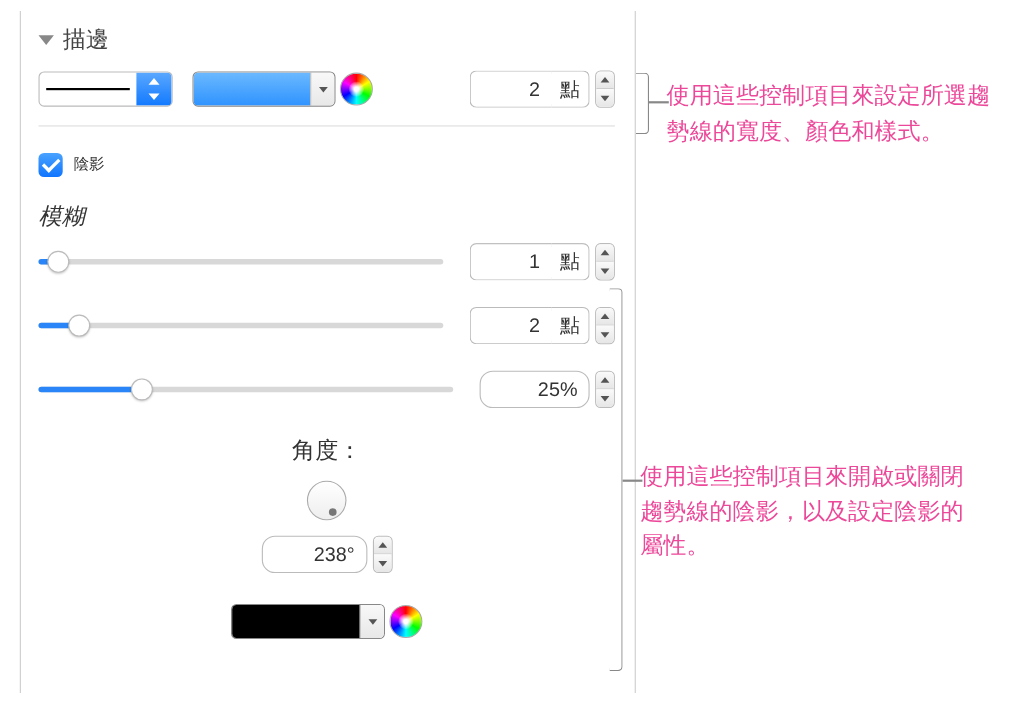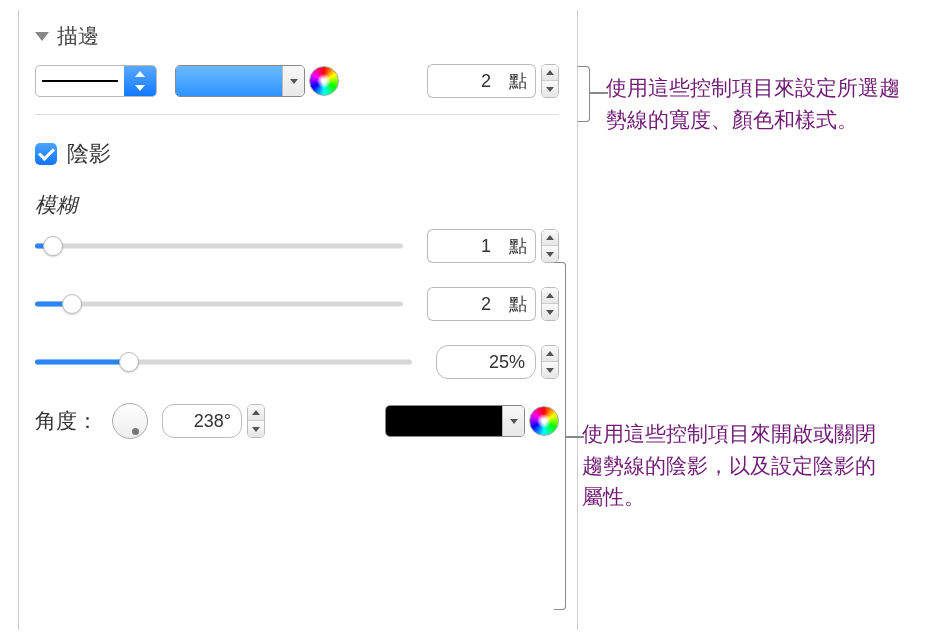--- a/index.html
+++ b/index.html
@@ -156,21 +156,21 @@
     overflow:hidden;
   }
   .stepper div{
     height:16px;background:linear-gradient(#fafafa,#e6e6e6);
     display:flex;align-items:center;justify-content:center;
   }
   .stepper div:first-child{border-bottom:1px solid #ccc;}
   .stepper .up::after{content:'';width:0;height:0;border-left:4px solid transparent;border-right:4px solid transparent;border-bottom:5px solid #555;}
   .stepper .down::after{content:'';width:0;height:0;border-left:4px solid transparent;border-right:4px solid transparent;border-top:5px solid #555;}
   .divider { height:1px; background:#ddd; margin: 16px 0 24px 0;}
-  .checkbox-row{display:flex;align-items:center;gap:10px;font-size:22px;margin-bottom:22px;}
+  .checkbox-row{display:flex;align-items:center;gap:10px;font-size:14px;margin-bottom:22px;}
   .chk{
     width:22px;height:22px;border-radius:5px;
     background:linear-gradient(#4aa3ff,#1074ff);
     display:flex;align-items:center;justify-content:center;
     position:relative;
   }
   .chk::after{
     content:'';width:6px;height:12px;border:solid #fff;border-width:0 3px 3px 0;
     transform:rotate(45deg);margin-top:-3px;
   }
@@ -186,42 +186,42 @@
   }
   .slider .filled{
     position:absolute;top:50%;left:0;height:5px;
     background:#2a86f8;border-radius:3px;transform:translateY(-50%);
   }
   .slider .thumb{
     position:absolute;top:50%;width:20px;height:20px;border-radius:50%;
     background:#fff;border:1px solid #bbb;transform:translate(-50%,-50%);
     box-shadow:0 1px 2px rgba(0,0,0,.2);
   }
-  .angle-row{display:flex;align-items:center;gap:14px;font-size:21px;}
+  .angle-row{display:flex;align-items:center;gap:14px;font-size:21px;flex-direction:column;}
   .angle-dial{
     width:36px;height:36px;border-radius:50%;border:1px solid #aaa;
     background:linear-gradient(#fff,#eee);position:relative;
   }
   .angle-dial::after{
     content:'';position:absolute;width:7px;height:7px;border-radius:50%;
     background:#777;bottom:3px;left:55%;
   }
   .shadow-color{
     width:140px;height:32px;border:1px solid #888;border-radius:5px;
     display:flex;overflow:hidden;
   }
   .shadow-color .fill{flex:1;background:#000;}
   .shadow-color .arrow{width:22px;background:linear-gradient(#f8f8f8,#e8e8e8);display:flex;align-items:center;justify-content:center;border-left:1px solid #bbb;}
   .shadow-color .arrow::after{content:'';width:0;height:0;border-left:4px solid transparent;border-right:4px solid transparent;border-top:5px solid #555;}
   
   .callout{
     position:absolute;
     font-size:21px;
     line-height:1.5;
-    color:#701a75;
+    color:#ec4899;
   }
   .callout .bracket{
     position:absolute;
     border:1.5px solid #888;
     border-left:none;
     border-radius:0 4px 4px 0;
   }
   .callout .tick{
     position:absolute;width:18px;height:1.5px;background:#888;
   }
@@ -317,21 +317,21 @@
           <div class="down"></div>
         </div>
       </div>
     </div>
   </div>
 
   <div class="angle-row">
     <span>角度：</span>
     <div class="angle-dial"></div>
     <div class="numfield">
-      <input style="width: 80px;" value="238°">
+      <input style="width: 96px;" value="238°">
       <div class="stepper">
         <div class="up"></div>
         <div class="down"></div>
       </div>
     </div>
     <div style="flex:1"></div>
     <div style="display:flex;align-items:center;gap:4px;">
       <div class="shadow-color">
         <div class="fill"></div>
         <div class="arrow"></div>

